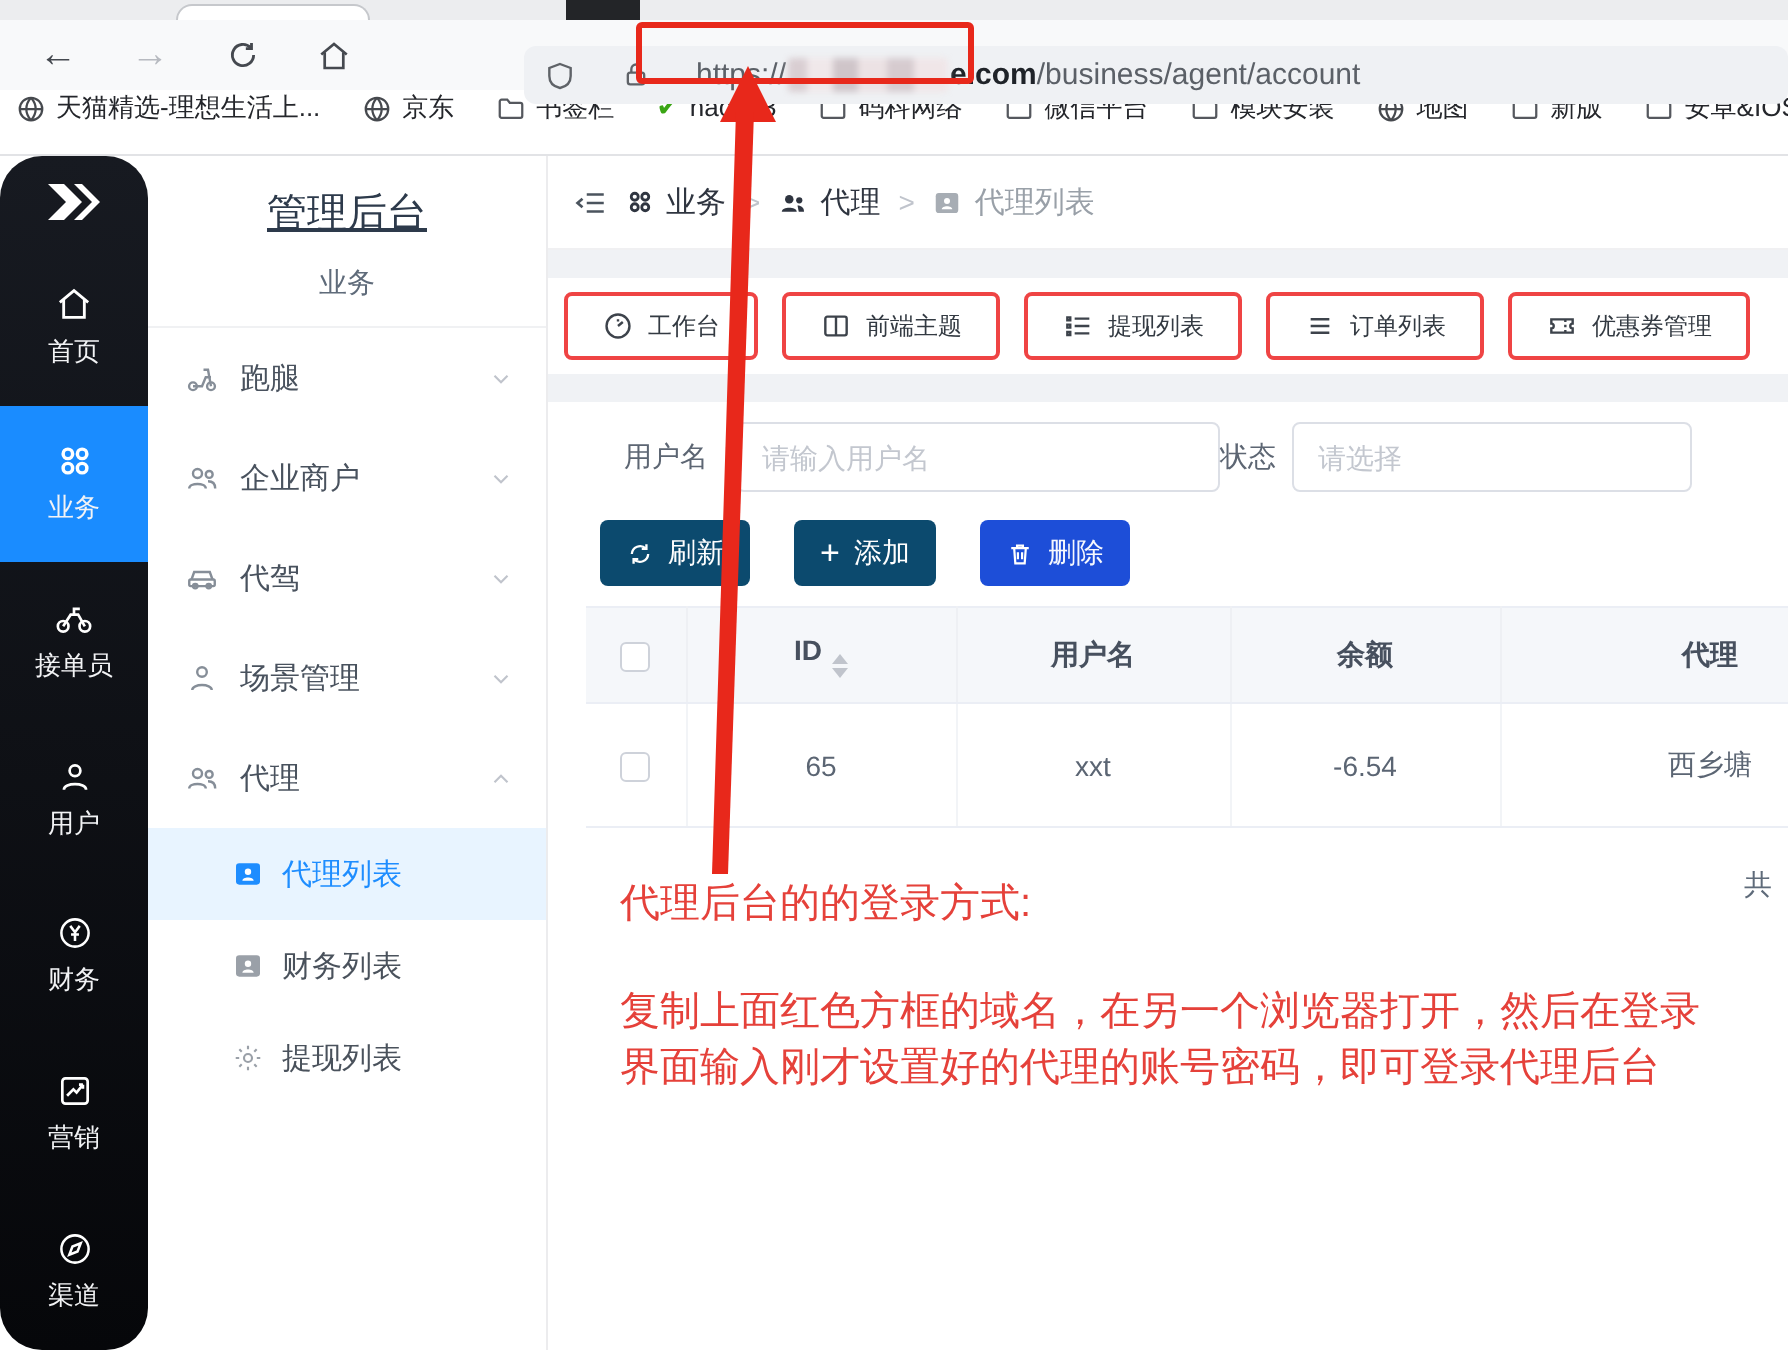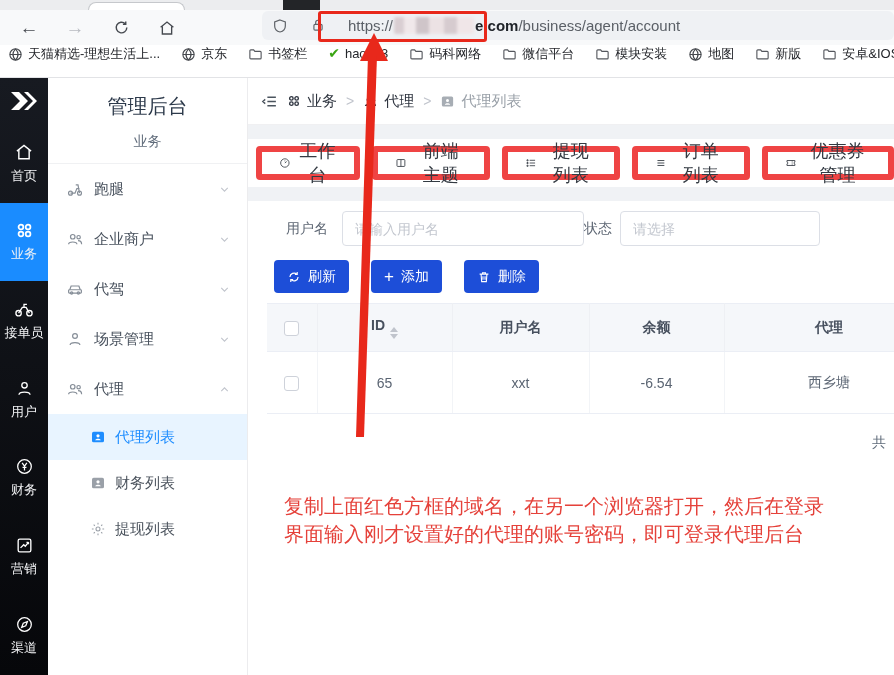--- a/index.html
+++ b/index.html
@@ -11,77 +11,77 @@
   .tab-white { position:absolute; left:88px; top:2px; width:97px; height:9px; background:#fff;
                border:1px solid #c6c8cc; border-bottom:none; border-radius:8px 8px 0 0; }
   .tab-dark { position:absolute; left:283px; top:0; width:37px; height:10px; background:#232528; }
   .nav-toolbar { position:relative; height:35px; background:#f8f9fa; }
   .nv { position:absolute; top:50%; transform:translateY(-50%); display:flex; align-items:center; justify-content:center;
         width:26px; height:26px; color:#45494f; font-size:19px; }
   .nv-back { left:16px; }
   .nv-fwd { left:62px; color:#b7bac0; }
   .nv-reload { left:108px; }
   .nv-home { left:154px; }
-  .urlbar { position:absolute; left:262px; right:0; top:1px; height:29px; background:#eff1f4;
+  .urlbar { position:absolute; left:262px; right:0; top:13px; height:29px; background:#eff1f4;
             border-radius:6px; display:flex; align-items:center; padding-left:10px; gap:23px; }
   .url-text { font-size:15px; color:#5b6067; display:flex; align-items:center; white-space:nowrap; }
   .url-domain { color:#1f2329; font-weight:700; }
   .blur-chunk { display:inline-block; width:80px; height:17px; margin:0 1px; border-radius:2px;
     background:linear-gradient(90deg,#d9ced2 0 12%,#f0e8ea 12% 28%,#cfc5c9 28% 44%,#ece2e4 44% 62%,#d6cbcf 62% 79%,#f0e6e8 79%);
     filter:blur(1.6px); vertical-align:middle; }
   .bookmarks { height:33px; background:#fff; border-bottom:1px solid #e2e3e6; display:flex;
                align-items:flex-start; padding-left:8px; gap:21px; font-size:13px; color:#24262b; overflow:hidden; }
   .bm { display:flex; align-items:center; gap:5px; white-space:nowrap; }
   .bm svg { flex-shrink:0; }
   .hao { color:#3aa514; font-weight:700; font-size:14px; }
 
   
   .app { position:absolute; top:78px; left:0; right:0; bottom:0; display:flex; }
-  .rail { width:48px; flex-shrink:0; background:linear-gradient(180deg,#171a21,#06070a);
-          display:flex; flex-direction:column; color:#f2f3f5; }
+  .rail { width:74px; flex-shrink:0; background:linear-gradient(180deg,#171a21,#06070a);
+          display:flex; flex-direction:column; color:#f2f3f5;border-radius:21px; }
   .rail-logo { height:46px; display:flex; align-items:center; justify-content:center; }
   .rail-item { flex:1; display:flex; flex-direction:column; align-items:center; justify-content:center;
                gap:5px; font-size:13px; cursor:pointer; }
   .rail-item.active { background:#1a8cff; }
 
   .submenu { width:200px; flex-shrink:0; background:#fff; border-right:1px solid #ececee; }
   .sm-head { padding:15px 0 12px; border-bottom:1px solid #f0f1f3; text-align:center; }
-  .sm-title { font-size:20px; color:#2d3a4b; }
+  .sm-title { font-size:20px; color:#2d3a4b;text-decoration:underline; }
   .sm-sub { margin-top:13px; font-size:14px; color:#5f6b7a; }
   .sm-item { height:50px; display:flex; align-items:center; padding:0 16px 0 18px;
              color:#49525e; font-size:15px; gap:10px; cursor:pointer; }
   .sm-item .micon { color:#868e98; display:flex; }
   .sm-item .chev { margin-left:auto; color:#c0c4cc; display:flex; }
   .sm-subitem { height:46px; display:flex; align-items:center; padding-left:42px; gap:9px;
                 font-size:15px; color:#4a525c; cursor:pointer; }
   .sm-subitem .micon { color:#9aa0a8; display:flex; }
   .sm-subitem.active { background:#e8f4ff; color:#1e8dff; }
   .sm-subitem.active .micon { color:#1e8dff; }
 
   .main { flex:1; position:relative; overflow:hidden; background:#fff; }
   .crumbbar { height:47px; border-bottom:1px solid #f0f0f2; display:flex; align-items:center;
               padding:0 13px; gap:9px; font-size:15px; color:#2f3540; }
   .crumb { display:flex; align-items:center; gap:6px; }
   .crumb.dim { color:#99a0a8; }
   .crumb-sep { color:#c0c4cc; font-size:14px; }
   .band { height:14px; background:#f0f2f5; }
   .toolbar { padding:7px 0 7px 8px; display:flex; gap:12px; background:#fff; }
   .tb-btn { height:34px; display:inline-flex; align-items:center; gap:7px; padding:0 17px;
-            border:6px solid #ef4444; border-radius:4px; background:#fff; font-size:18px; color:#333a42; cursor:pointer; }
+            border:2px solid #ef4444; border-radius:4px; background:#fff; font-size:12px; color:#333a42; cursor:pointer; }
   .panel { padding-top:10px; background:#fff; }
   .filter-row { display:flex; align-items:center; padding-left:38px; font-size:14px; color:#5d6673; }
   .inp { width:242px; height:35px; border:1px solid #dcdfe6; border-radius:4px; margin-left:14px;
          padding:0 12px; font-size:14px; color:#333; background:#fff; }
   .sel { width:200px; margin-left:8px; }
   .lbl-status { }
   input::placeholder { color:#c3c7cf; }
   .btn-row { margin-top:14px; padding-left:26px; display:flex; gap:22px; }
   .btn { height:33px; padding:0 13px; border:none; border-radius:4px; display:inline-flex;
          align-items:center; gap:7px; font-size:14px; color:#fff; cursor:pointer; }
-  .btn-blue { background:#1d4ed8;text-align:center; }
+  .btn-blue { background:#0c4a6e;text-align:center; }
   .btn-pink { background:#1d4ed8; color:rgba(255,255,255,.96); cursor:not-allowed; }
   .tablewrap { margin:10px 0 16px 19px; }
   table { border-collapse:collapse; table-layout:fixed; width:667px; border-top:1px solid #ebeef5; }
   th { height:48px; background:#f5f7fa; font-size:14px; color:#47505e; font-weight:700;
        border-bottom:1px solid #ebeef5; border-right:1px solid #eef0f4; text-align:center; }
   td { height:62px; background:#fff; font-size:14px; color:#5b6573; text-align:center;
        border-bottom:1px solid #ebeef5; border-right:1px solid #f2f4f7; }
   .cbx { display:inline-block; width:15px; height:15px; border:1px solid #ced2da; border-radius:3px;
          background:#fff; vertical-align:middle; cursor:pointer; }
   .sort { display:inline-flex; flex-direction:column; margin-left:5px; vertical-align:-2px; }
@@ -521,20 +521,21 @@
                 <td>-6.54</td>
                 <td>西乡塘</td>
               </tr>
             </tbody>
           </table>
         </div>
       </div>
 
       <div class="total">共</div>
 
+      <div class="anno anno-1">代理后台的的登录方式:</div>
       <div class="anno anno-2">
         <div>复制上面红色方框的域名，在另一个浏览器打开，然后在登录</div>
         <div>界面输入刚才设置好的代理的账号密码，即可登录代理后台</div>
       </div>
     </div>
   </div>
 
   <div class="redbox"></div>
   <svg class="arrow-svg" width="894" height="675" viewBox="0 0 894 675">
     <polygon points="374,33 360,61 388,61" fill="#e8281b"></polygon>

